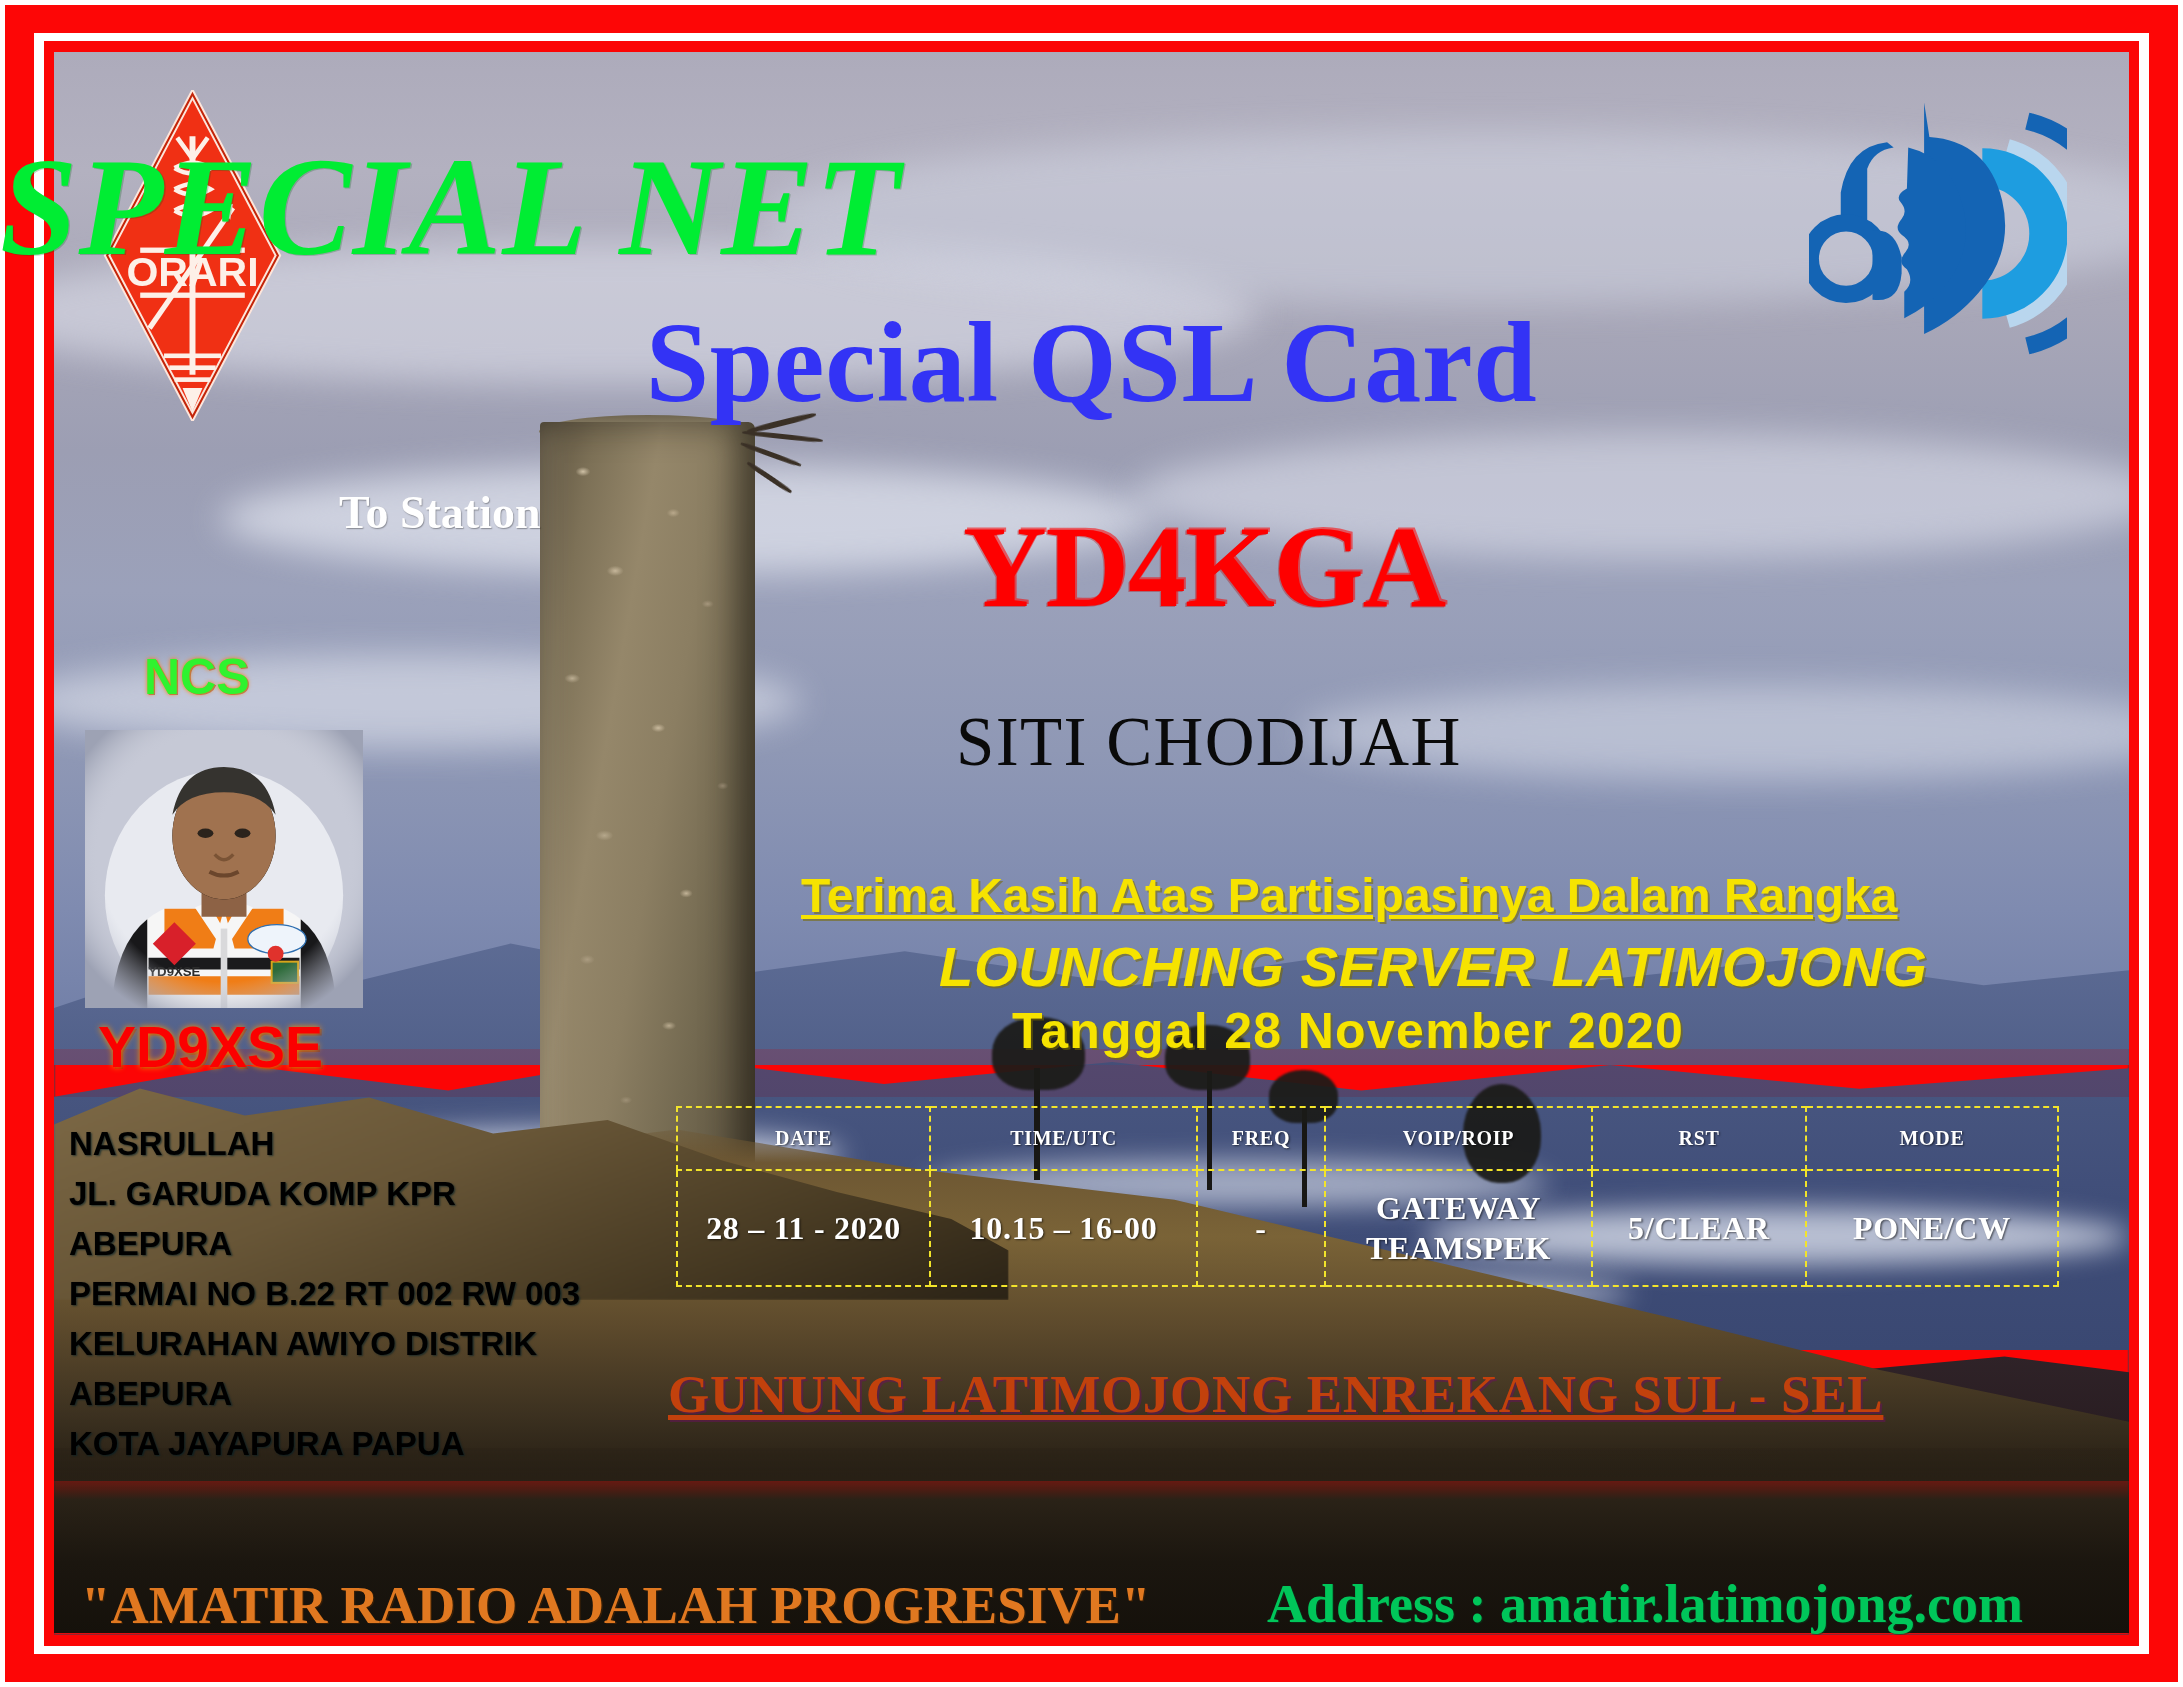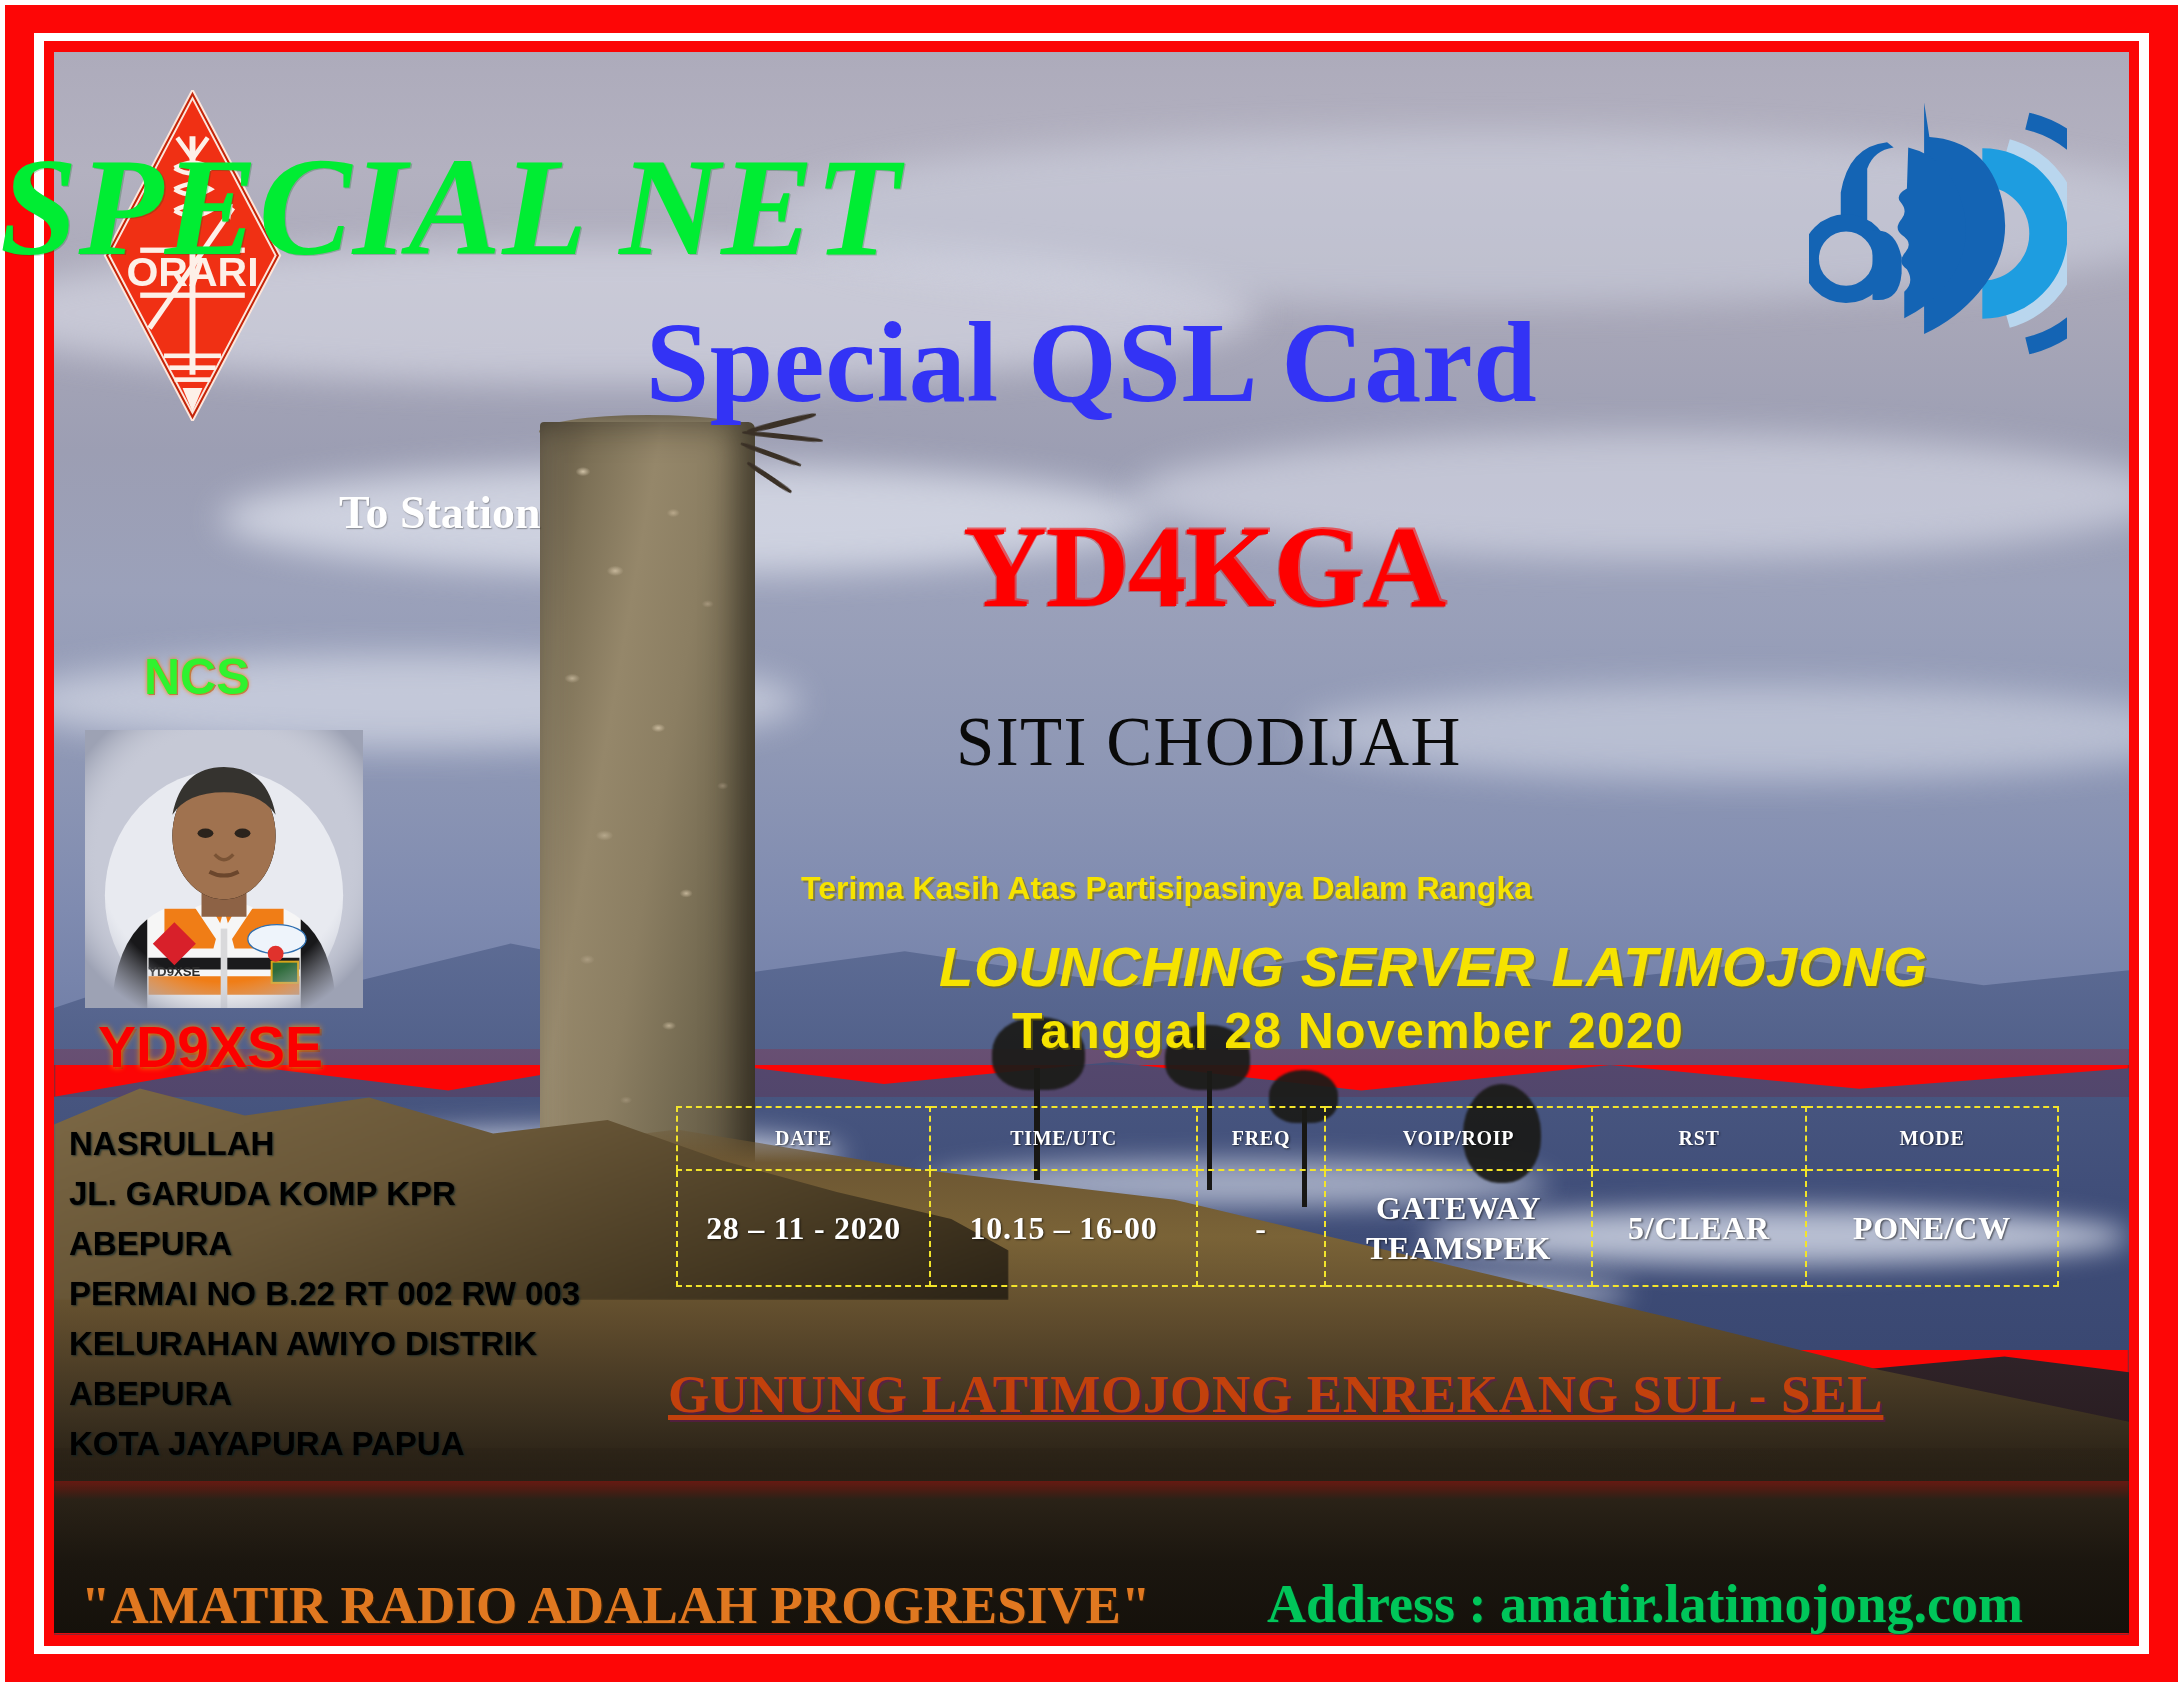--- a/index.html
+++ b/index.html
@@ -73,21 +73,21 @@
   #to-station{left:339px;top:490px;font:700 46px/1 "Liberation Serif",serif;color:#ffffff;
               text-shadow:0.7px 0.7px 1.3px rgba(0,0,0,.35);}
 
   #callsign{left:963px;top:509px;font:900 116px/1 "Liberation Serif",serif;color:#fe0000;
             letter-spacing:-1.3px;font-stretch:condensed;
             text-shadow:2px -2px 0 rgba(254,0,0,.55), -1.3px 1.3px 0 rgba(180,0,0,.35);}
   #opname{left:956px;top:708px;font:400 69px/1 "Liberation Serif",serif;color:#0a0a0a;letter-spacing:1.3px;}
 
   .yellow{font-family:"Liberation Sans",sans-serif;color:#f6e300;font-weight:700;
           text-shadow:2px 2px 0 rgba(120,105,0,.55);}
-  #thanks1{left:801px;top:872px;font-size:32px;}
+  #thanks1{left:801px;top:872px;font-size:48px;text-decoration:underline;}
   #thanks2{left:939px;top:939px;font-size:56px;font-style:italic;letter-spacing:0.7px;}
   #thanks3{left:1012px;top:1006px;font-size:50px;letter-spacing:1.3px;}
 
   #ncs{left:144px;top:652px;font:700 50px/1 "Liberation Sans",sans-serif;color:#2ff32f;
        text-shadow:0 0 4.6px #ff7b00,1.3px 1.3px 0 rgba(150,60,0,.55);}
   #ncs-call{left:98px;top:1019px;font:700 57px/1 "Liberation Sans",sans-serif;color:#fb0000;
        text-shadow:0 0 6px #ff9000,2px 2px 0 rgba(150,50,0,.45);}
 
   #op-photo{position:absolute;left:85px;top:730px;width:278px;height:278px;overflow:hidden;}
 

